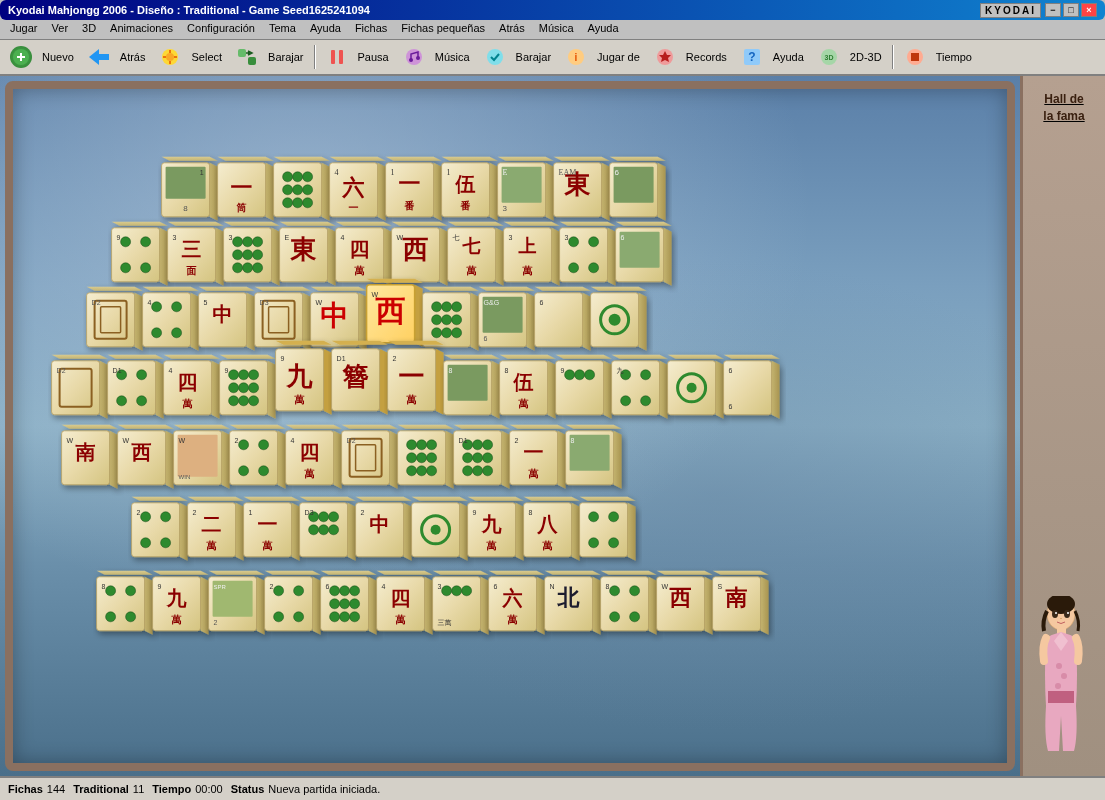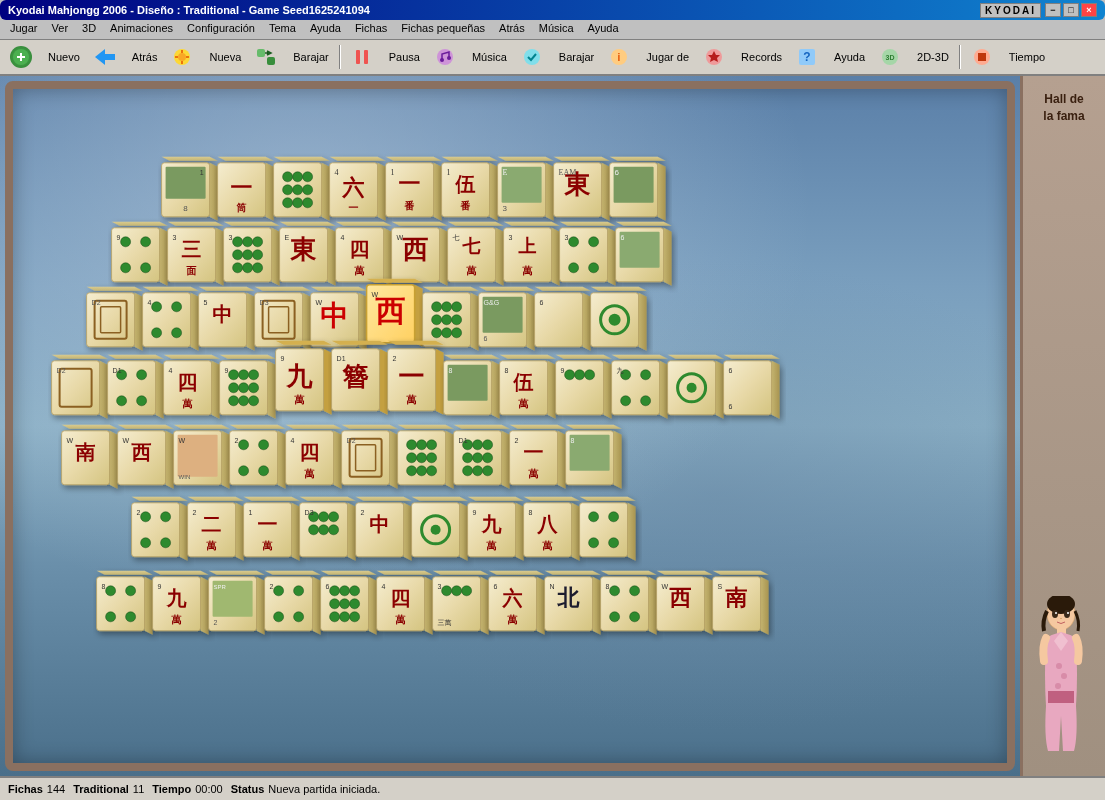--- a/index.html
+++ b/index.html
@@ -79,21 +79,21 @@
       background: #d4d0c8;
       display: flex;
       align-items: center;
       padding: 2px 4px;
       gap: 2px;
       border-bottom: 2px solid #808080;
     }
     .toolbar-btn {
       display: flex;
       align-items: center;
-      gap: 16px;
+      gap: 10px;
       padding: 2px 5px;
       background: #d4d0c8;
       border: 1px solid transparent;
       cursor: pointer;
       font-size: 11px;
       color: black;
       white-space: nowrap;
     }
     .toolbar-sep {
       width: 2px;
@@ -110,20 +110,21 @@
       justify-content: center;
     }
     
     .icon-nuevo { background: radial-gradient(circle, #4CAF50, #2E7D32); border-radius: 50%; }
 
     
     #main-content {
       display: flex;
       height: calc(800px - 20px - 20px - 36px - 24px);
       position: relative;
+      text-decoration: underline;
     }
 
     
     #game-area {
       flex: 1;
       position: relative;
       overflow: hidden;
       background: linear-gradient(160deg, #4a6fa5 0%, #6b8fb5 20%, #8aacca 35%, #a0bdd5 50%, #7a9ab5 65%, #5a7a9a 80%, #3a5a7a 100%);
     }
 
@@ -252,21 +253,21 @@
     <span>Atrás</span>
   </div>
   <div class="toolbar-btn">
     <div class="tb-icon">
       <svg width="18" height="18" viewBox="0 0 18 18">
           <circle cx="9" cy="9" r="8" fill="#FDD835"></circle>
           <circle cx="9" cy="9" r="4" fill="#F9A825"></circle>
           <path d="M9 2v3M9 13v3M2 9h3M13 9h3" stroke="#E65100" stroke-width="1.5"></path>
         </svg>
     </div>
-    <span>Nueva</span>
+    <span>Select</span>
   </div>
   <div class="toolbar-btn">
     <div class="tb-icon">
       <svg width="20" height="18" viewBox="0 0 20 18">
           <rect x="1" y="1" width="8" height="8" fill="#66BB6A" rx="2"></rect>
           <rect x="11" y="9" width="8" height="8" fill="#388E3C" rx="2"></rect>
           <path d="M9 5h6M11 3l4 2-4 2" stroke="#1B5E20" stroke-width="1.5"></path>
         </svg>
     </div>
     <span>Barajar</span>

